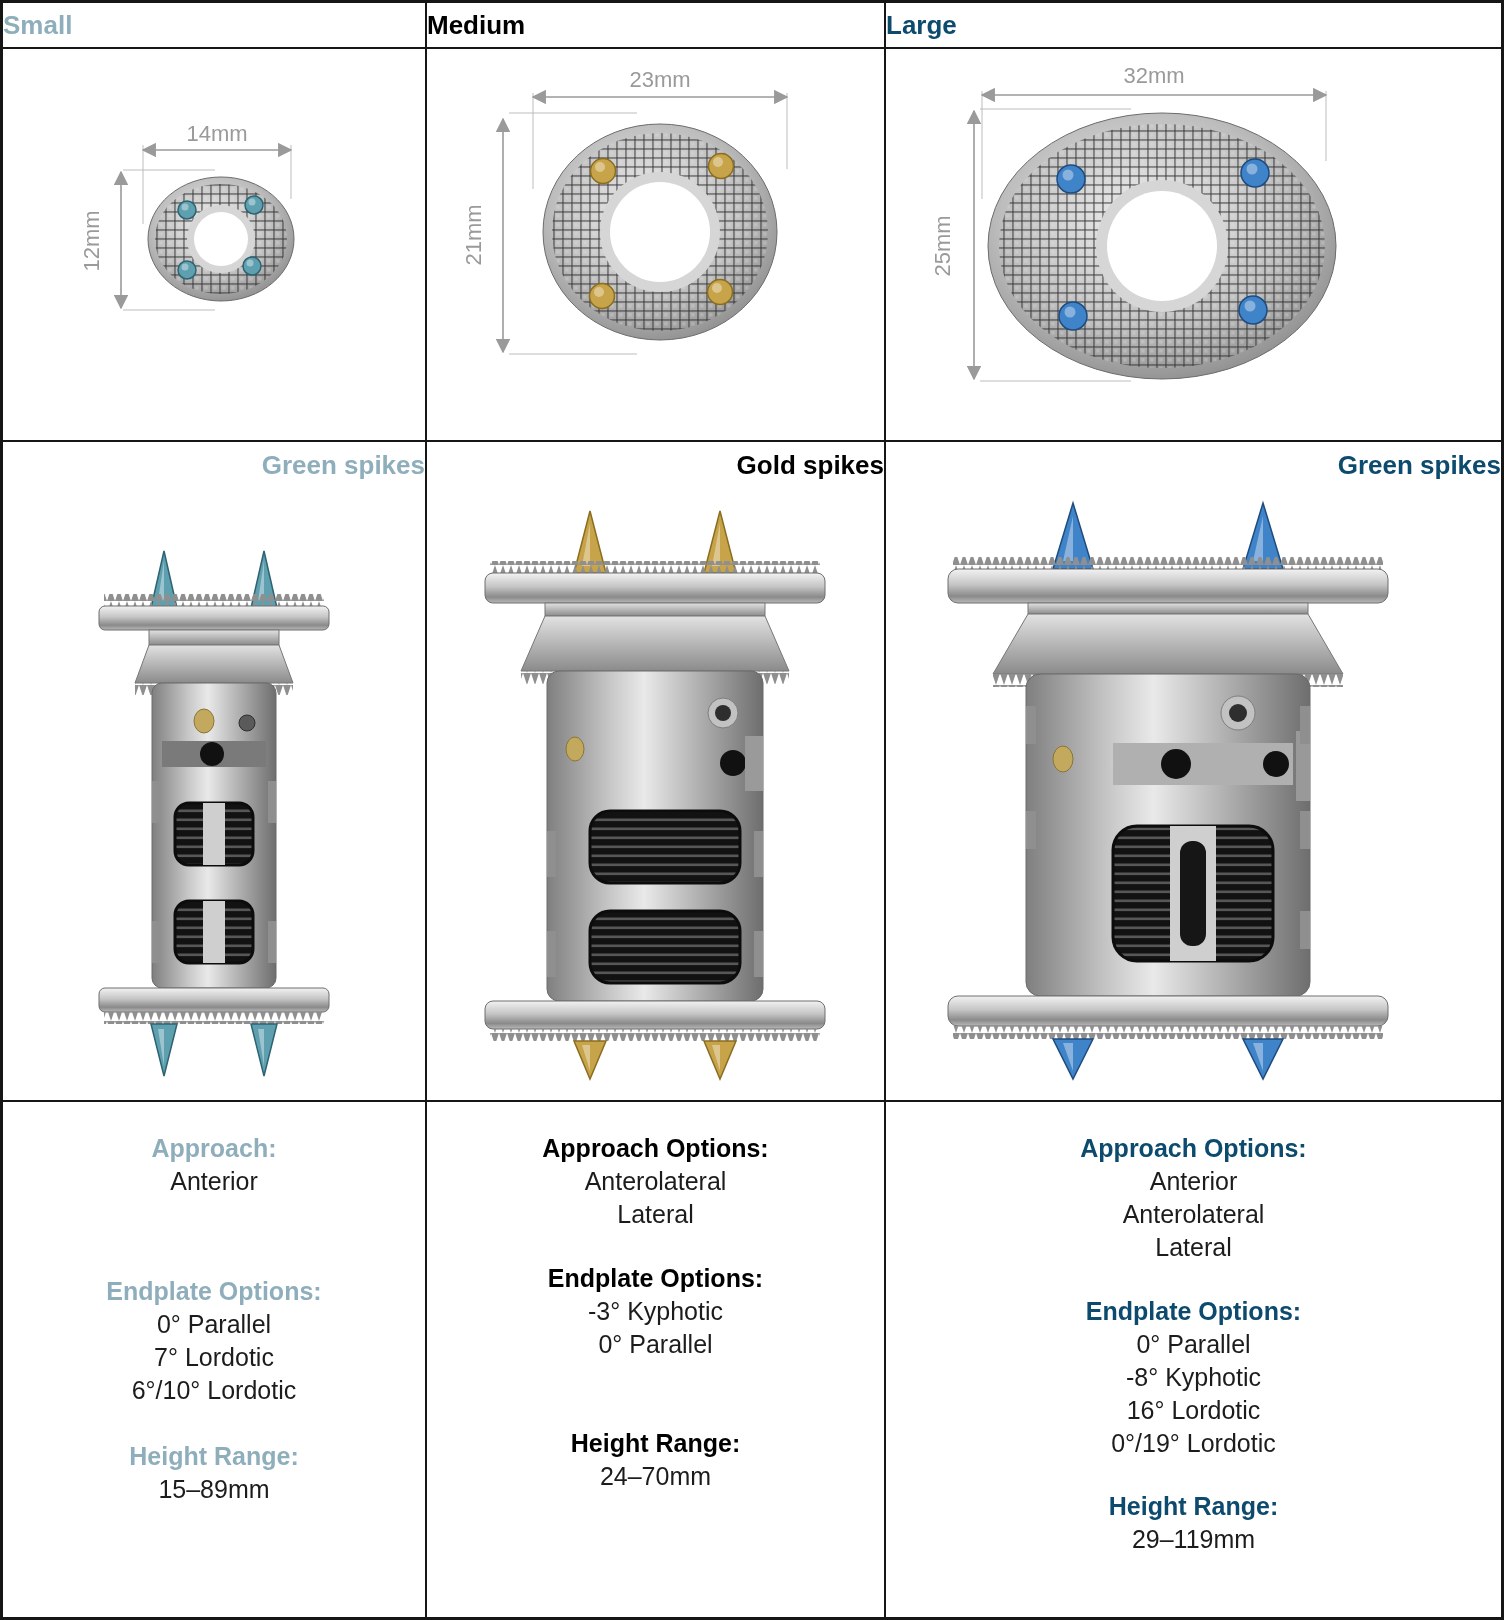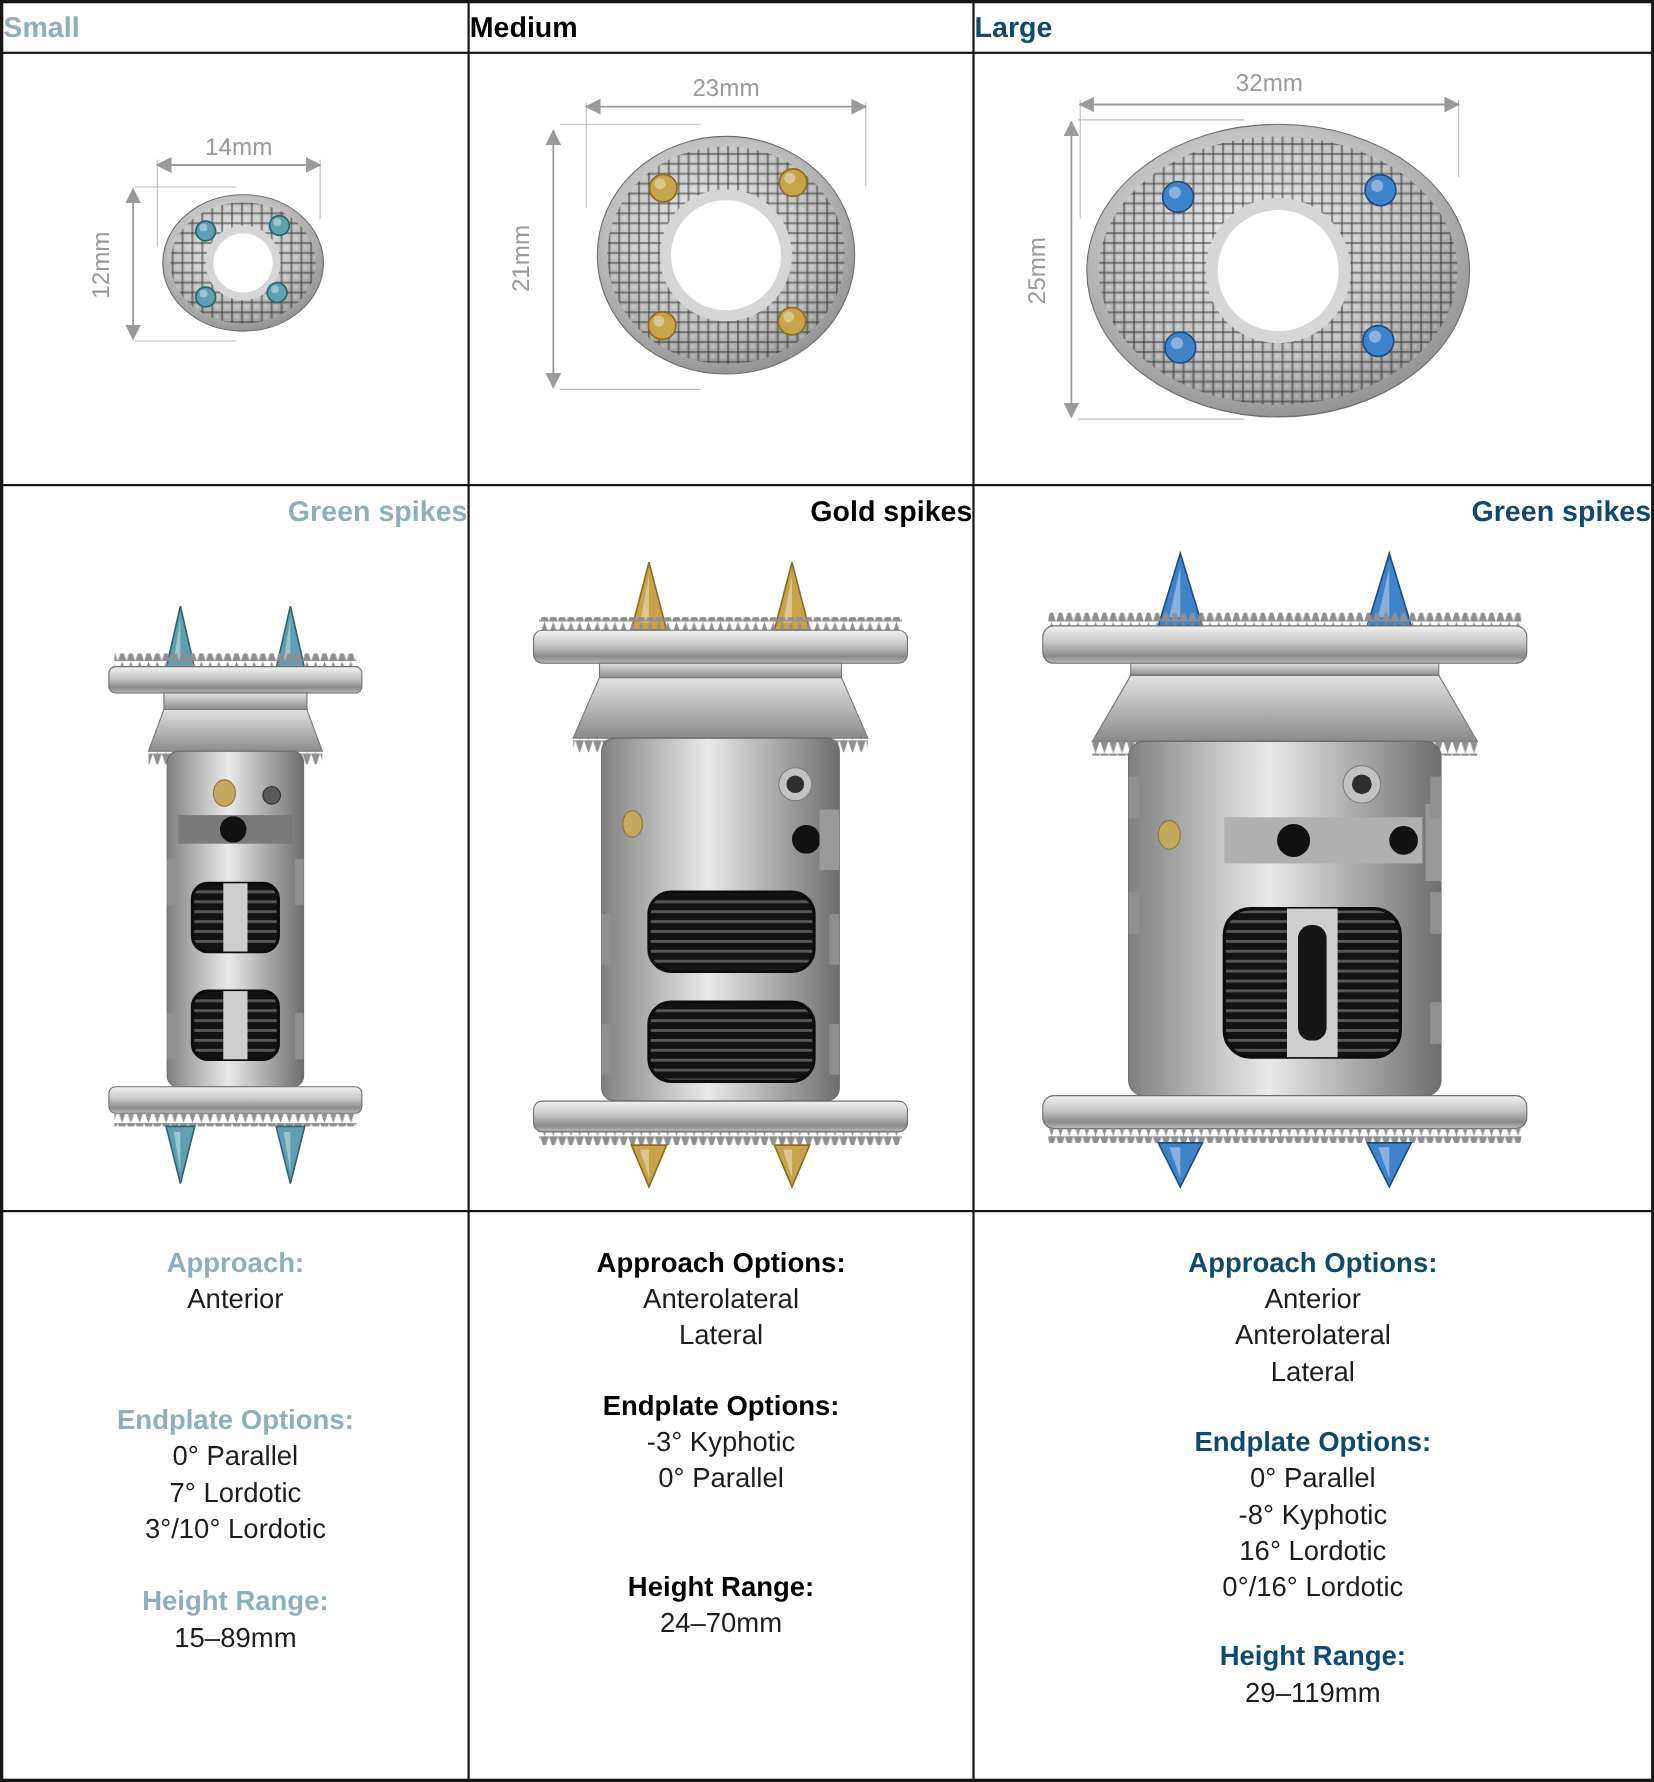--- a/index.html
+++ b/index.html
@@ -297,21 +297,21 @@
 
   <div class="cell specs colA">
     <div class="block1">
       <div class="h acc1">Approach:</div>
       <div>Anterior</div>
     </div>
     <div class="block2">
       <div class="h acc1">Endplate Options:</div>
       <div>0° Parallel</div>
       <div>7° Lordotic</div>
-      <div>3°/10° Lordotic</div>
+      <div>6°/10° Lordotic</div>
     </div>
     <div class="block3">
       <div class="h acc1">Height Range:</div>
       <div>15–89mm</div>
     </div>
   </div>
 
   <div class="cell specs colB">
     <div class="block1">
       <div class="h acc2">Approach Options:</div>
@@ -334,21 +334,21 @@
       <div class="h acc3">Approach Options:</div>
       <div>Anterior</div>
       <div>Anterolateral</div>
       <div>Lateral</div>
     </div>
     <div class="block2">
       <div class="h acc3">Endplate Options:</div>
       <div>0° Parallel</div>
       <div>-8° Kyphotic</div>
       <div>16° Lordotic</div>
-      <div>0°/16° Lordotic</div>
+      <div>0°/19° Lordotic</div>
     </div>
     <div class="block3">
       <div class="h acc3">Height Range:</div>
       <div>29–119mm</div>
     </div>
   </div>
 
 </div>
 
 </body></html>

